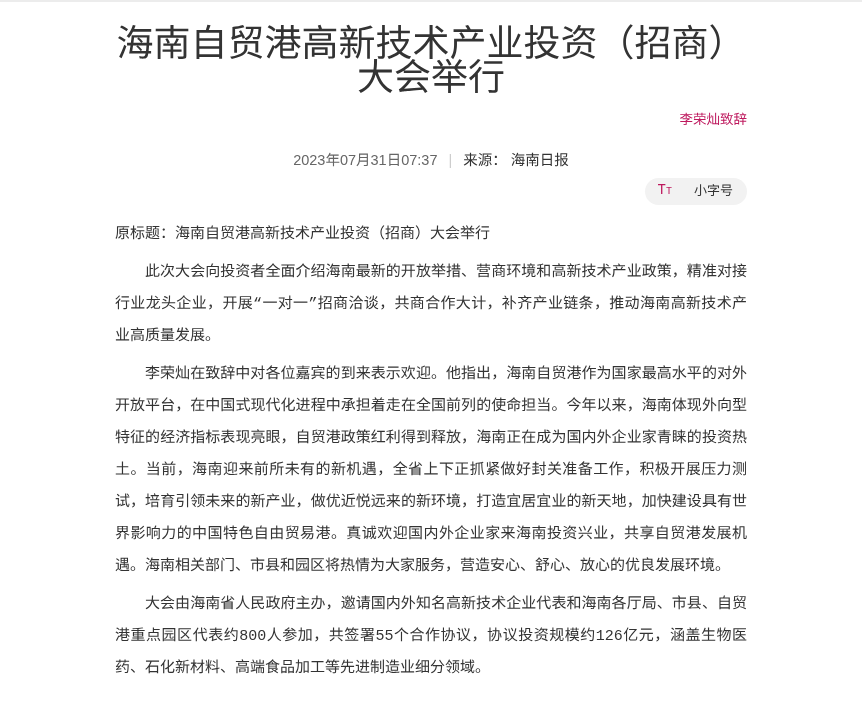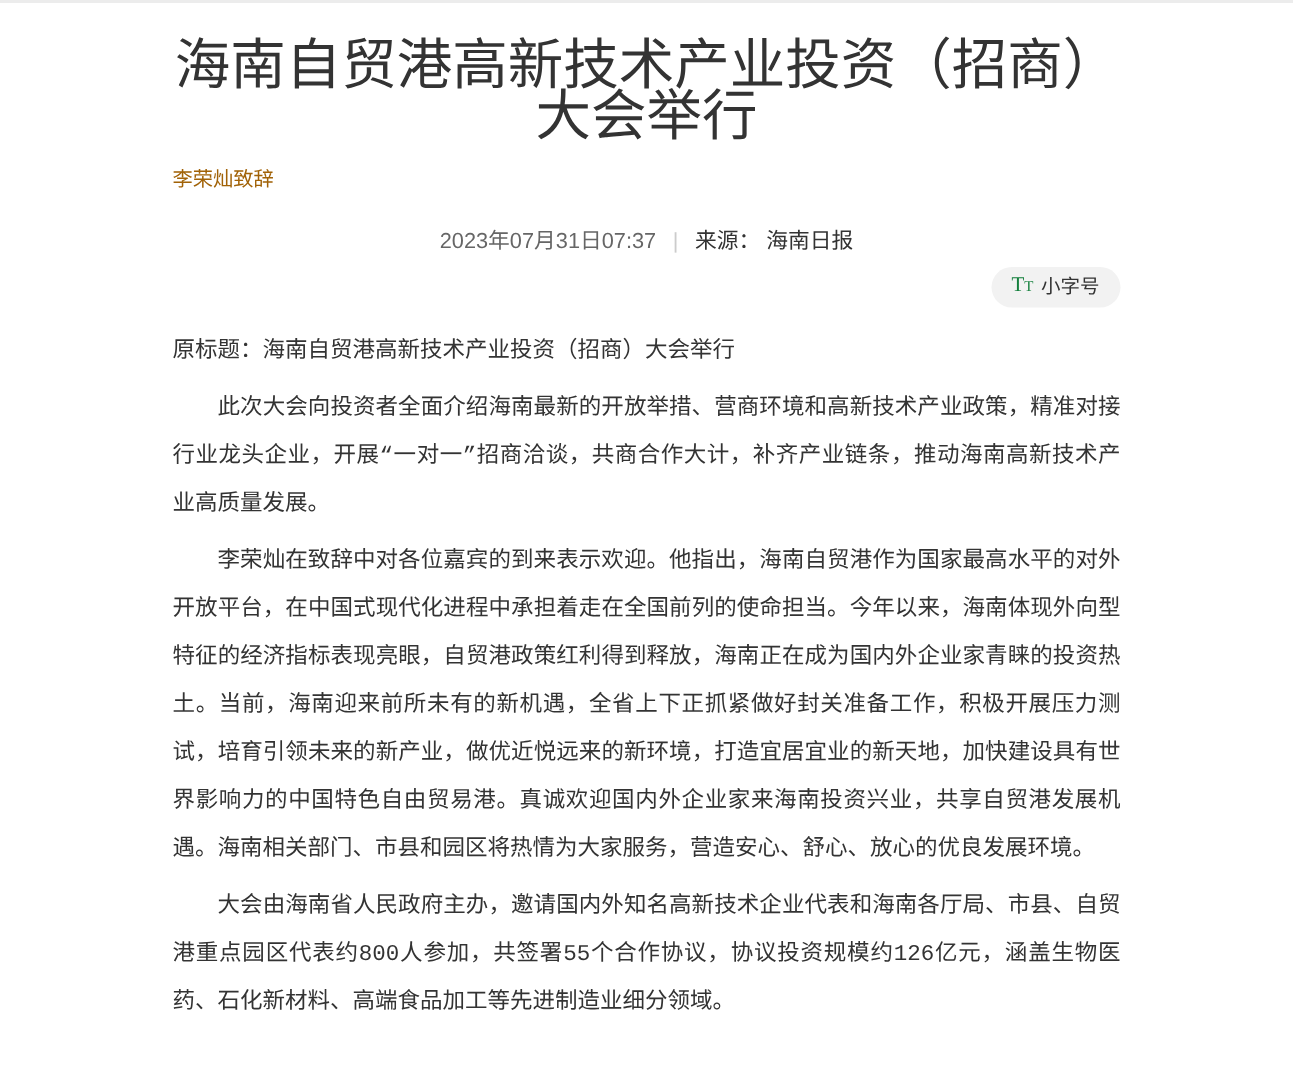--- a/index.html
+++ b/index.html
@@ -42,23 +42,23 @@
   .article-title {
     margin-top: 25px;
     text-align: center;
     font-size: 37px;
     font-weight: 500;
     color: #333333;
     line-height: 34px;
   }
   .article-subtitle {
     margin-top: 13px;
-    text-align: left;
+    text-align: right;
     font-size: 13.5px;
-    color: #a16207;
+    color: #be185d;
   }
   .article-meta {
     margin-top: 20px;
     text-align: center;
     font-size: 14.5px;
     color: #666666;
   }
   .article-meta .pipe {
     color: #cccccc;
     margin: 0 7px;
@@ -83,23 +83,23 @@
     background: #f2f2f2;
     border: none;
     border-radius: 14px;
     padding: 4px 14px 5px 13px;
     font-size: 13px;
     color: #333;
     cursor: pointer;
     line-height: 16px;
   }
   .fontsize-pill .t-icon {
-    font-family: Liberation Serif, serif;
-    margin-right: 5px;
-    color: #15803d;
+    font-family: Liberation Mono, monospace;
+    margin-right: 22px;
+    color: #be185d;
   }
   .fontsize-pill .t-big { font-size: 14px; }
   .fontsize-pill .t-small { font-size: 10px; }
   
   .article-body {
     margin-top: 14px;
     font-size: 15px;
     line-height: 32px;
     color: #333333;
     text-align: justify;

